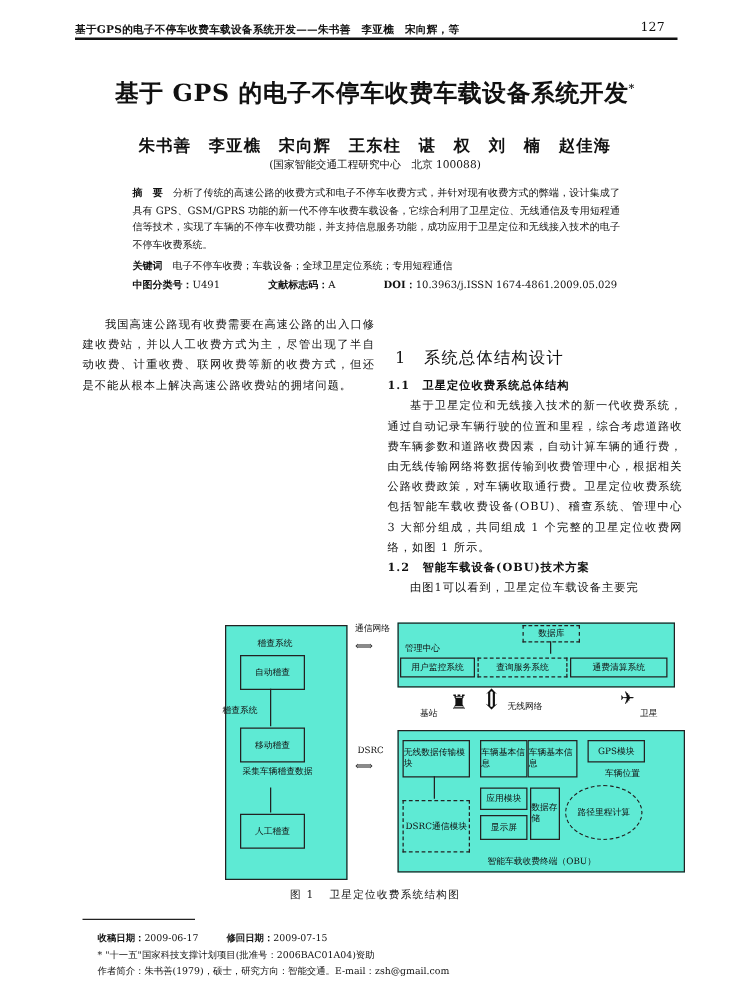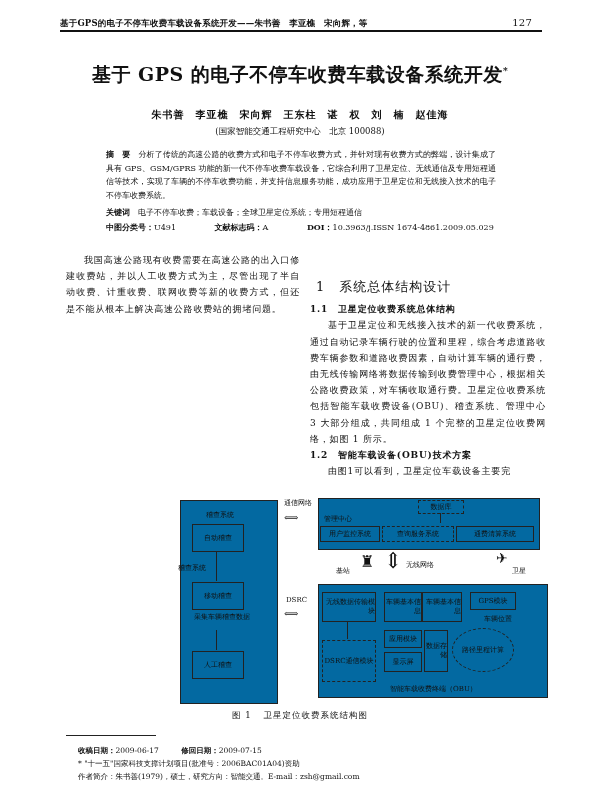--- a/index.html
+++ b/index.html
@@ -17,21 +17,21 @@
   #running-header .page-num { position: absolute; right: 10px; top: 3px; font-weight: normal; font-size: 10px; }
   #running-header .rh-text { position: absolute; left: 0; top: 4px; white-space: nowrap; }
 
   #paper-title {
     left: 0; width: 600px; top: 62px; text-align: center;
     font-size: 19px; font-weight: bold; letter-spacing: 0.5px; white-space: nowrap;
   }
   #paper-title sup { font-size: 9px; vertical-align: super; }
   #authors {
     left: 0; width: 600px; top: 108px; text-align: center;
-    font-size: 10px; font-weight: bold; word-spacing: 6px; letter-spacing: 1px;
+    font-size: 13px; font-weight: bold; word-spacing: 6px; letter-spacing: 1px;
   }
   #affiliation {
     left: 0; width: 600px; top: 126px; text-align: center; font-size: 8.5px;
   }
   #abstract {
     left: 106px; width: 390px; top: 148px; font-size: 8px; line-height: 13.5px;
     text-align: justify;
   }
   .label-bold { font-weight: bold; margin-right: 8px; }
   #keywords { left: 106px; width: 400px; top: 207px; font-size: 8px; }
@@ -42,22 +42,22 @@
   .col p { margin: 0; text-indent: 2em; }
   #left-col { left: 66px; width: 234px; top: 252px; }
   #right-col { left: 310px; width: 236px; top: 256px; }
   .sec-h1 { font-size: 13px; font-weight: normal; margin: 23px 0 6px 6px; letter-spacing: 1px; }
   .sec-h1 .num { margin-right: 14px; }
   .sec-h2 { font-size: 9px; font-weight: bold; margin: 0; }
   .sec-h2 .num { margin-right: 10px; }
 
   
   #figure { left: 150px; top: 496px; width: 400px; height: 212px; }
-  .box { position: absolute; border: 1px solid #222; font-size: 7px; text-align: right;
-         display: flex; align-items: center; justify-content: center; line-height: 9px; background: #0369a1; }
+  .box { position: absolute; border: 1px solid #222; font-size: 7px; text-align: left;
+         display: flex; align-items: center; justify-content: center; line-height: 9px; background: #5eead4; }
   .dashed { border-style: dashed; }
   .line { position: absolute; background: #222; }
   .lbl { position: absolute; font-size: 7px; white-space: nowrap; }
   #fig-caption { left: 0; width: 600px; top: 710px; text-align: center; font-size: 8.5px; letter-spacing: 1px; }
   #fig-caption .fig-num { margin-right: 12px; }
 
   #footnote-rule { left: 66px; top: 735px; width: 90px; height: 1px; background: #222; }
   #footnotes { left: 78px; top: 744px; font-size: 7.5px; line-height: 13px; white-space: nowrap; }
   #footnotes .fn-gap { margin-left: 20px; }
 </style>

